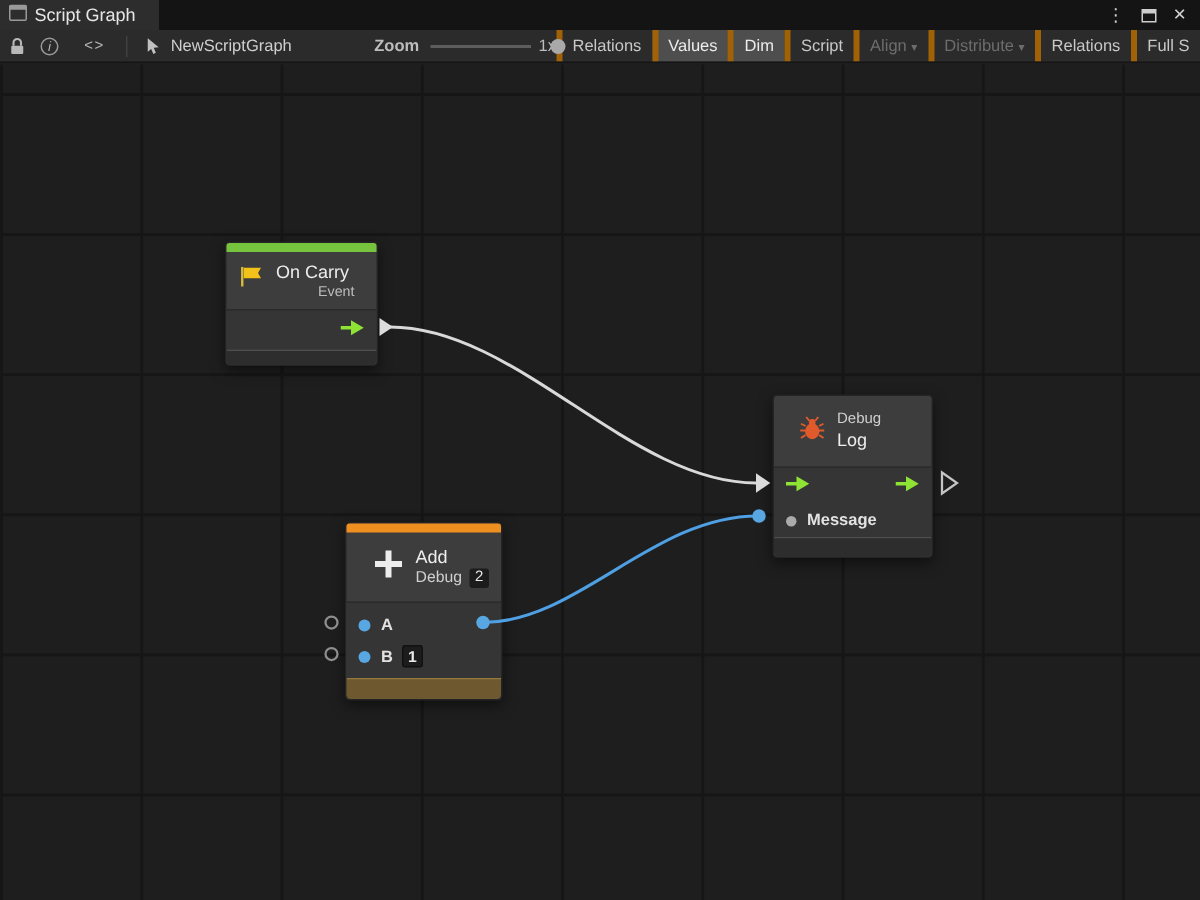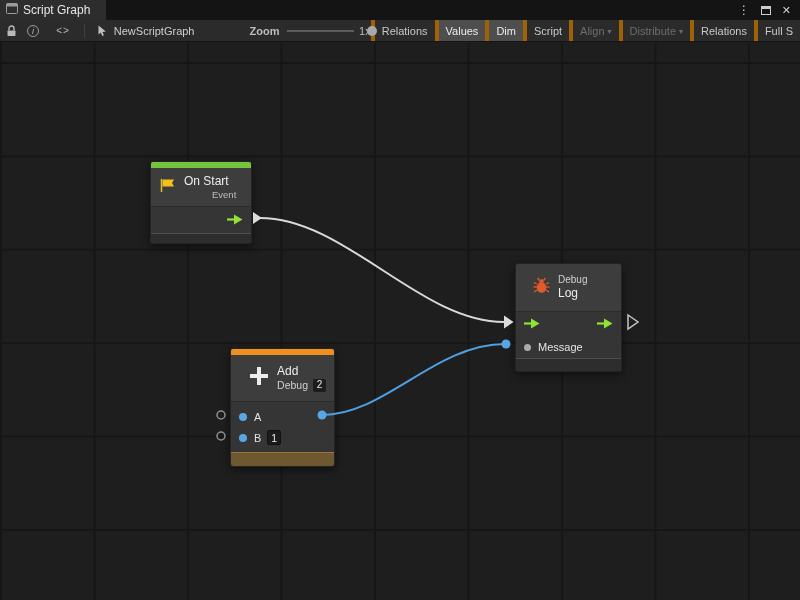--- a/index.html
+++ b/index.html
@@ -42,21 +42,21 @@
 
   
   .node { position:absolute; background:#3d3d3d; border:1px solid #242424; border-radius:3px; box-shadow:0 3px 9px rgba(0,0,0,.5); z-index:1; }
   .accent { height:6px; border-radius:2px 2px 0 0; }
   .head { display:flex; align-items:center; gap:7px; padding:4px 8px; }
   .head .titlecol { display:flex; flex-direction:column; line-height:1.25; }
   .node-title { font-size:12px; color:#ededed; }
   .node-sub { font-size:9.5px; color:#bdbdbd;padding-left:28px; }
   .node-sur { font-size:10px; color:#cfcfcf; }
   .ports { background:#353535; border-top:1px solid #2a2a2a; }
-  .prow { display:flex; align-items:center; padding:0 8px; position:relative; }
+  .prow { display:flex; align-items:center; padding:0 8px; position:relative;font-weight:bold; }
   .plabel { font-size:11px; color:#e2e2e2; margin-left:7px; }
   .pdot { width:8px; height:8px; border-radius:50%; background:#58a7e2; flex:none; }
   .mdot { width:7px; height:7px; border-radius:50%; background:#ababab; flex:none; }
   .valbox { background:#1c1c1c; border:1px solid #111; color:#eaeaea; font-size:10.5px; min-width:13px; height:15px; display:inline-flex; align-items:center; justify-content:center; padding:0 3px; border-radius:2px; margin-left:6px; }
   .countbox { background:#1c1c1c; color:#eaeaea; font-size:10px; min-width:13px; height:13px; display:inline-flex; align-items:center; justify-content:center; padding:0 3px; border-radius:2px; margin-left:5px; }
   .footer { background:#2d2d2d; border-top:1px solid #4e4e4e; border-radius:0 0 3px 3px; }
 
   
   #node-on-start { left:150px; top:118px; width:102px; }
   #node-on-start .head { height:38px; }
@@ -159,21 +159,21 @@
   <div class="node" id="node-on-start">
     <div class="accent" style="background: rgb(118, 195, 62);"></div>
     <div class="head">
       <span>
         <svg width="18" height="15" viewBox="0 0 18 15">
             <path d="M2.5 1 V14" stroke="#d8b93c" stroke-width="1.6"></path>
             <path d="M3.5 1.5 L15 1.5 L13 5 L15 8.5 L3.5 8.5 Z" fill="#f2c21b"></path>
           </svg>
       </span>
       <span class="titlecol">
-        <span class="node-title">On Start</span>
+        <span class="node-title">On Carry</span>
         <span class="node-sub">Event</span>
       </span>
     </div>
     <div class="ports">
       <div class="prow">
         <span>
           <svg width="16" height="11" viewBox="0 0 16 11">
               <path d="M0 5.5 H8" stroke="#8fe334" stroke-width="2.2"></path>
               <path d="M7 0.5 L15.5 5.5 L7 10.5 Z" fill="#8fe334"></path>
             </svg>

